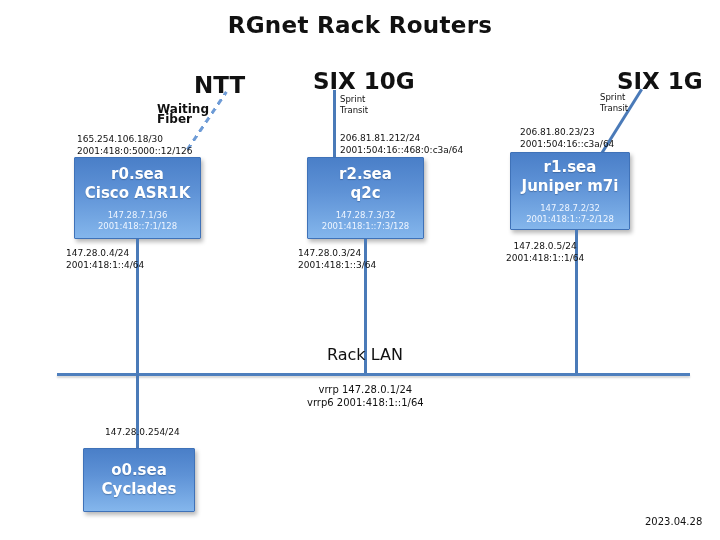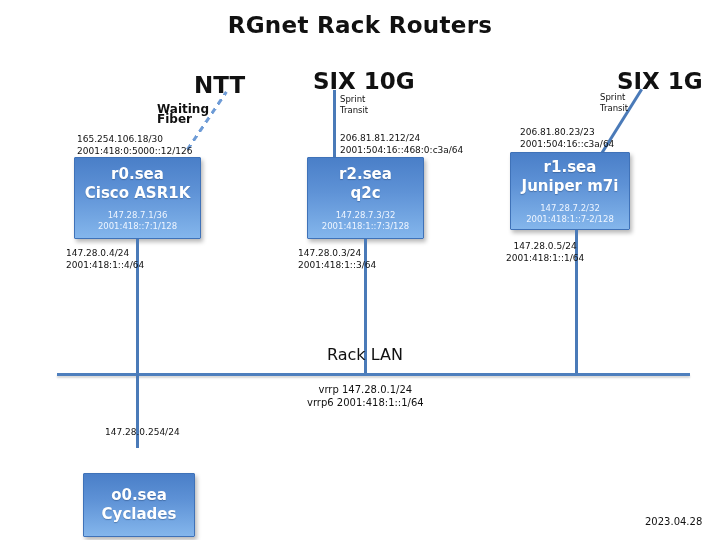--- a/index.html
+++ b/index.html
@@ -232,20 +232,20 @@
 
   <div class="vrrp" style="left:307px; top:383px;">
     <span>vrrp 147.28.0.1/24</span><br>
     <span>vrrp6 2001:418:1::1/64</span>
   </div>
 
   <div class="vline" style="left:136px; top:374px; height:74px;"></div>
 
   <div class="addr" style="left:105px; top:427px;">147.28.0.254/24</div>
 
-  <div class="node edge" style="left:83px; top:473px; width:112px; height:64px;">
+  <div class="node edge" style="left:83px; top:448px; width:112px; height:64px;">
     <div class="nline">o0.sea</div>
     <div class="nline">Cyclades</div>
   </div>
 
   <div class="datestamp" style="left:645px; top:516px;">2023.04.28</div>
 
 </div>
 
 </body></html>

